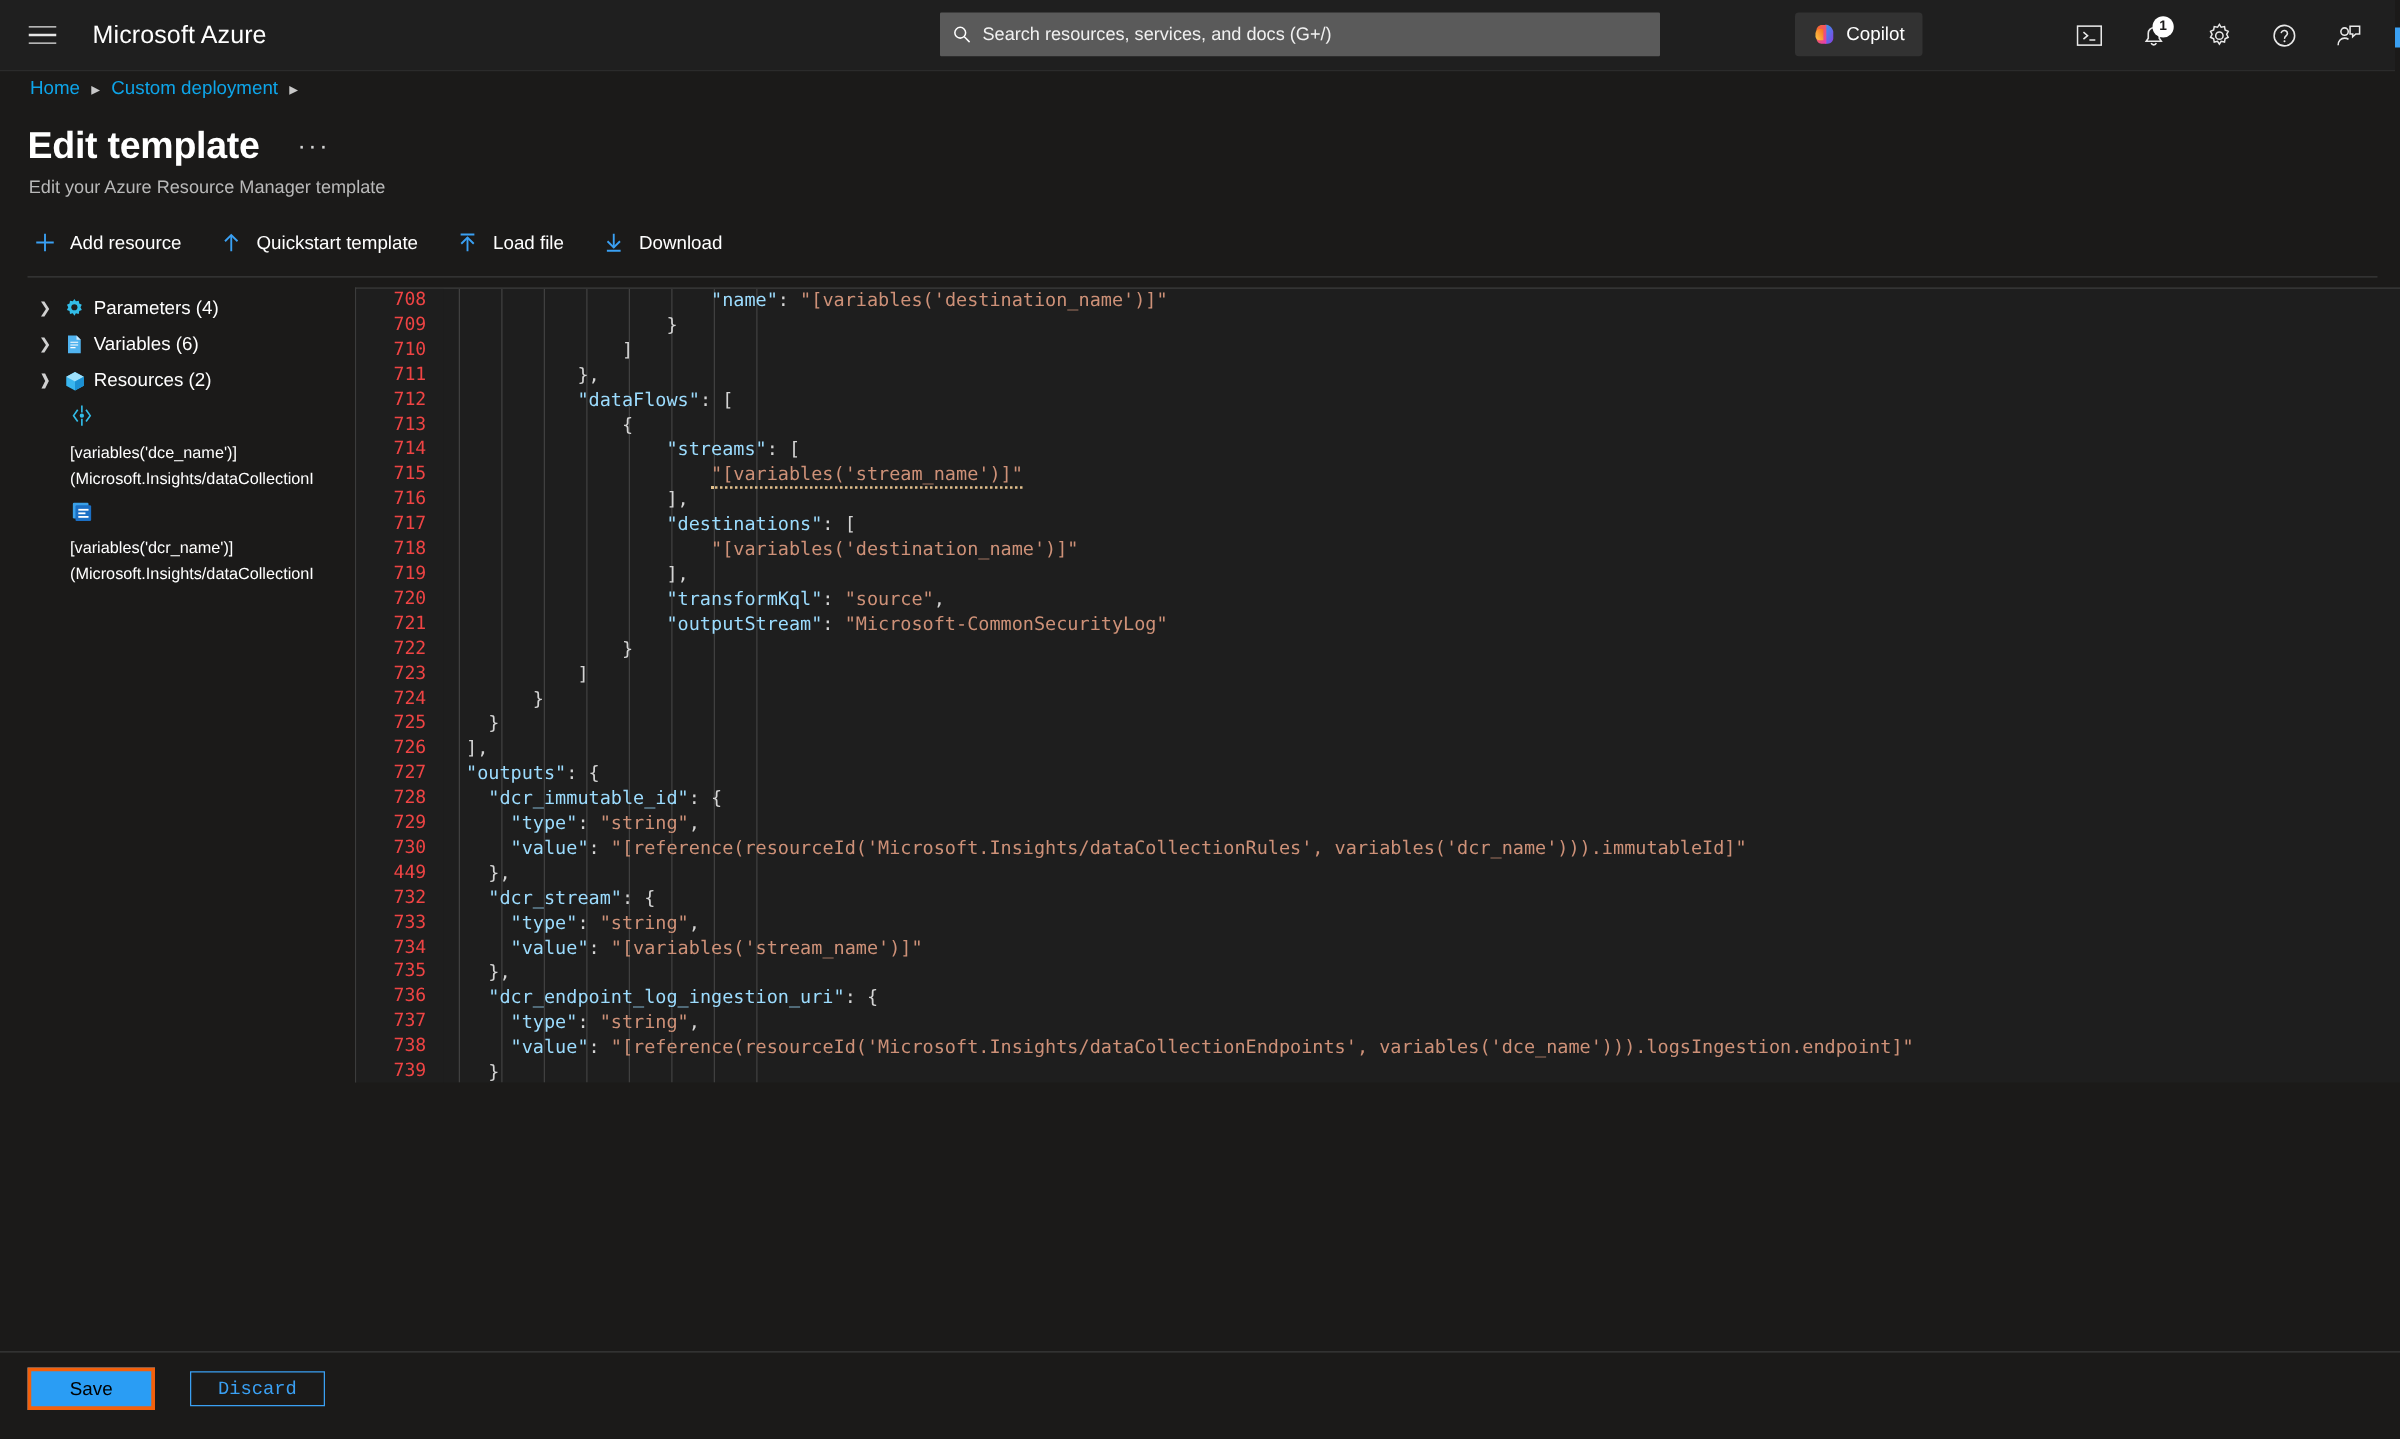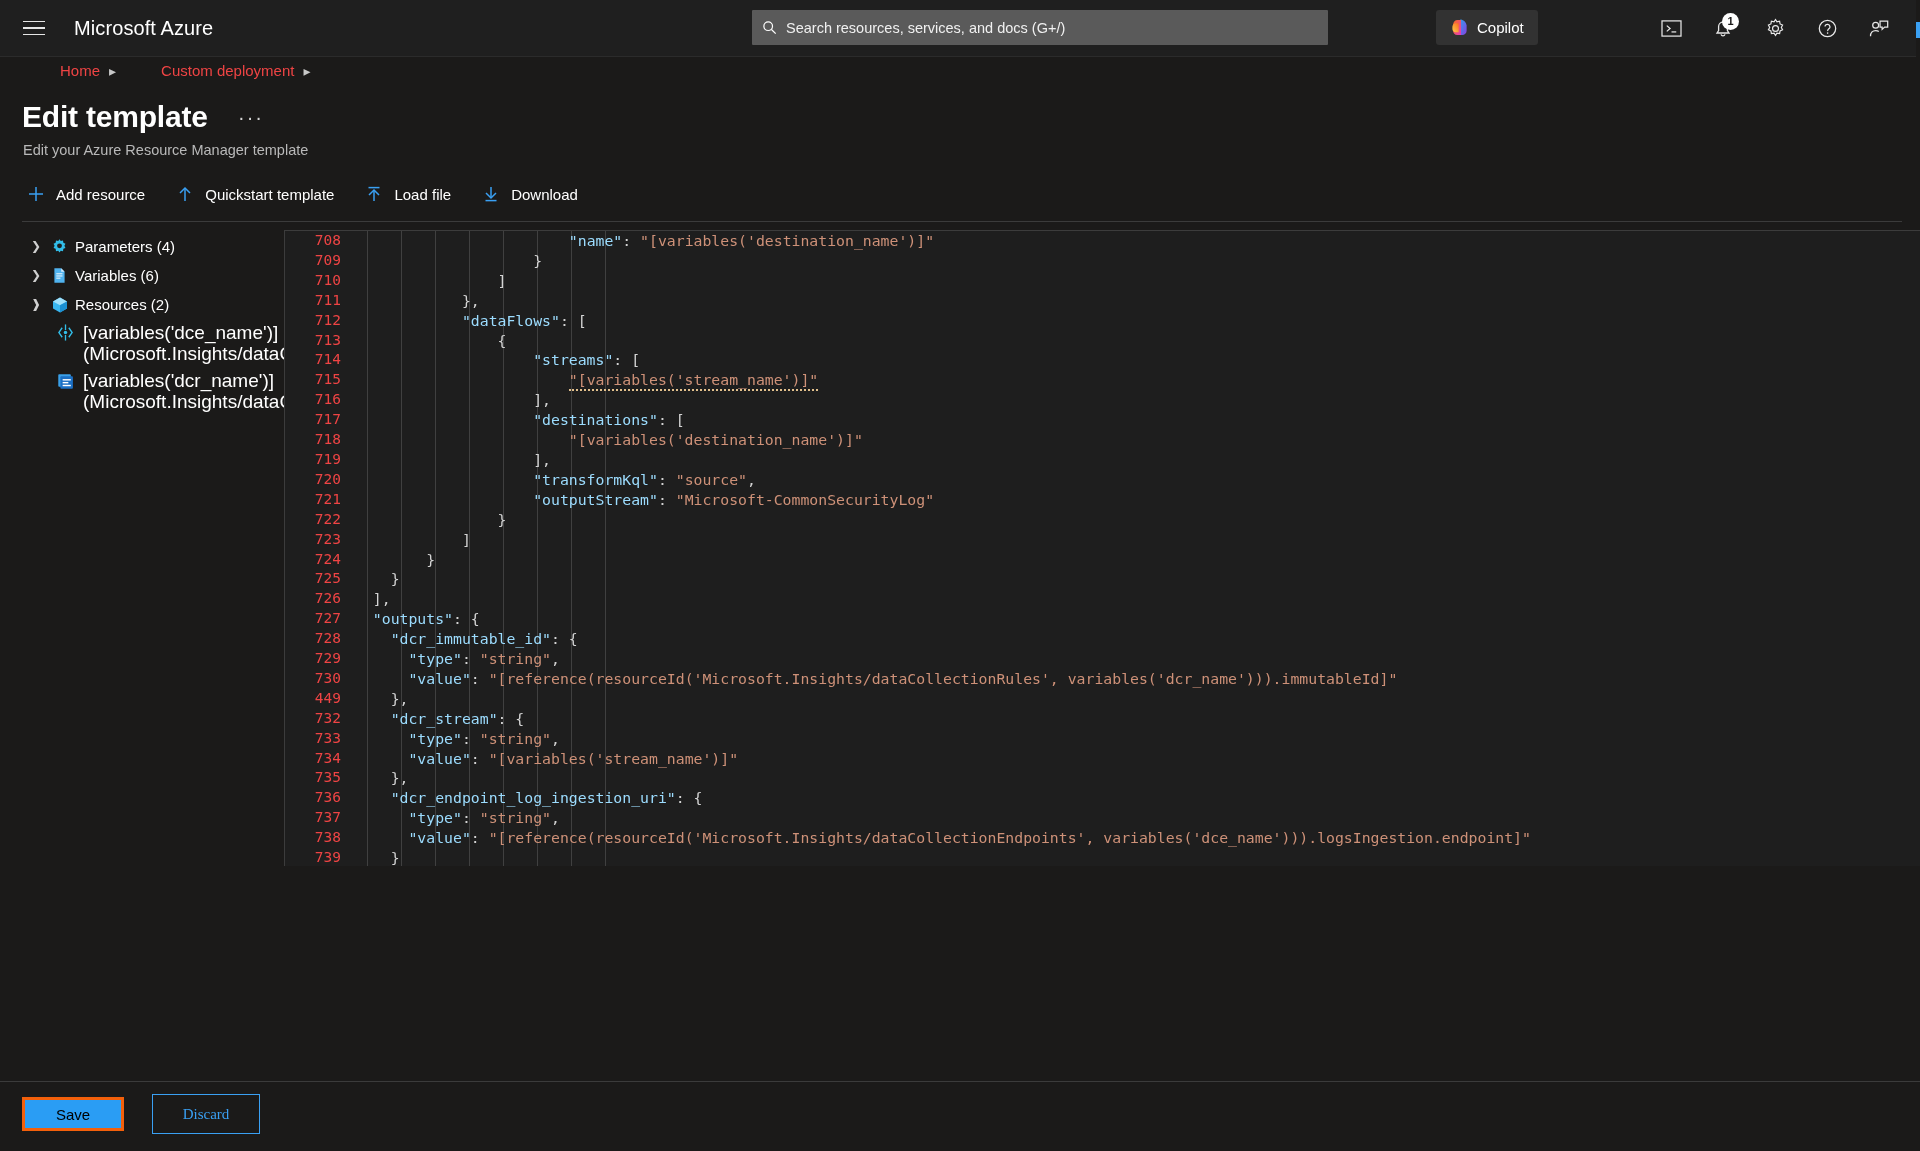--- a/index.html
+++ b/index.html
@@ -64,21 +64,21 @@
     background: #ffffff; color: #1b1a19;
     font-size: 11px; line-height: 17px; text-align: center; font-weight: 600;
     padding: 0 3px;
   }
 
   
   #crumbs {
     position: absolute; top: 62px; left: 24px;
     font-size: 15px; display: flex; align-items: center; gap: 9px;
   }
-  #crumbs a { color: #ef4444; text-decoration: none; cursor: pointer; margin-left: 36px; }
+  #crumbs a { color: #0ea5e9; text-decoration: none; cursor: pointer; }
   #crumbs .sep { color: #c8c8c8; font-size: 14px; }
   #title {
     position: absolute; top: 100px; left: 22px;
     font-size: 30px; font-weight: 600; color: #ffffff; letter-spacing: -0.2px;
   }
   #title-ellipsis {
     position: absolute; top: 112px; left: 238px;
     font-size: 20px; color: #d6d6d6; letter-spacing: 2px; cursor: pointer;
     line-height: 10px;
   }
@@ -120,22 +120,23 @@
     line-height: 21px;
   }
   .chev {
     width: 16px; height: 21px; display: flex; align-items: center; justify-content: center;
     color: #d0d0d0; font-size: 12px; flex: 0 0 16px;
   }
   .tico { width: 19px; height: 21px; flex: 0 0 19px; display: flex; align-items: center; justify-content: center; }
   .tlabel { white-space: nowrap; }
   .child {
     display: flex; align-items: flex-start; gap: 8px;
-    padding: 3px 0 3px 56px; cursor: pointer; font-size: 19px; color: #ffffff;
+    padding: 3px 0 3px 56px; cursor: pointer; font-size: 13px; color: #ffffff;
     line-height: 21px;
+    flex-direction: column;
   }
   .child .ctext { width: 230px; overflow: hidden; white-space: nowrap; }
   .child .ctext span { display: block; }
 
   
   #editor {
     position: absolute; top: 230px; left: 284px; width: 1636px; height: 636px;
     background: #1e1e1e; overflow: hidden;
     border-left: 1px solid #3c3c3c;
     border-top: 1px solid #3c3c3c;
@@ -174,24 +175,24 @@
   #footer {
     position: absolute; top: 1094px; left: 22px; display: flex; gap: 28px; align-items: center;
   }
   #save-btn {
     width: 102px; height: 34px; background: #2a9df4; color: #000000;
     border: 3px solid #f3600b; font-size: 15px; cursor: pointer;
     display: flex; align-items: center; justify-content: center;
     font-family: "Liberation Sans", sans-serif;
   }
   #discard-btn {
-    width: 108px; height: 40px; background: transparent; color: #3aa0f3;
+    width: 108px; height: 28px; background: transparent; color: #3aa0f3;
     border: 1px solid #3aa0f3; font-size: 15px; cursor: pointer;
     display: flex; align-items: center; justify-content: center;
-    font-family: Liberation Serif, serif;
+    font-family: Liberation Mono, monospace;
   }
   #right-edge {
     position: absolute; top: 0; right: 0; width: 4px; height: 1151px; background: #1b1a19;
   }
   #edge-tick {
     position: absolute; right: 0; top: 22px; width: 4px; height: 16px; background: #3aa0f3;
   }
 </style>
 </head>
 <body>

